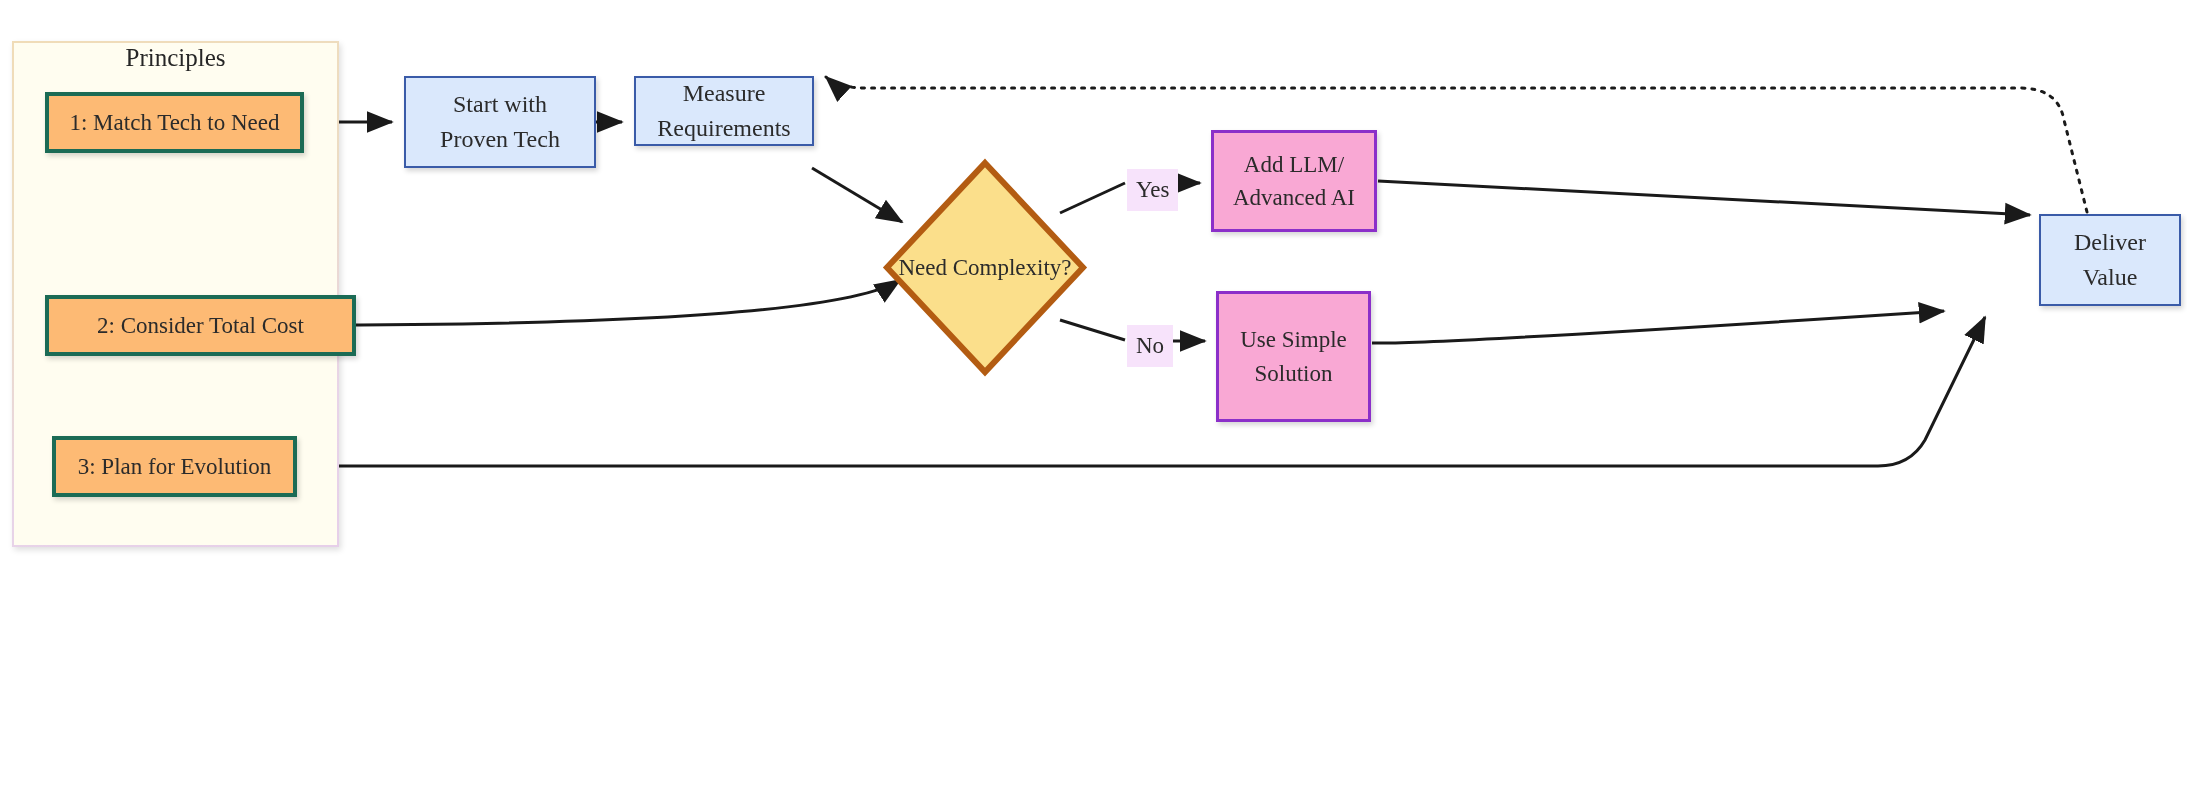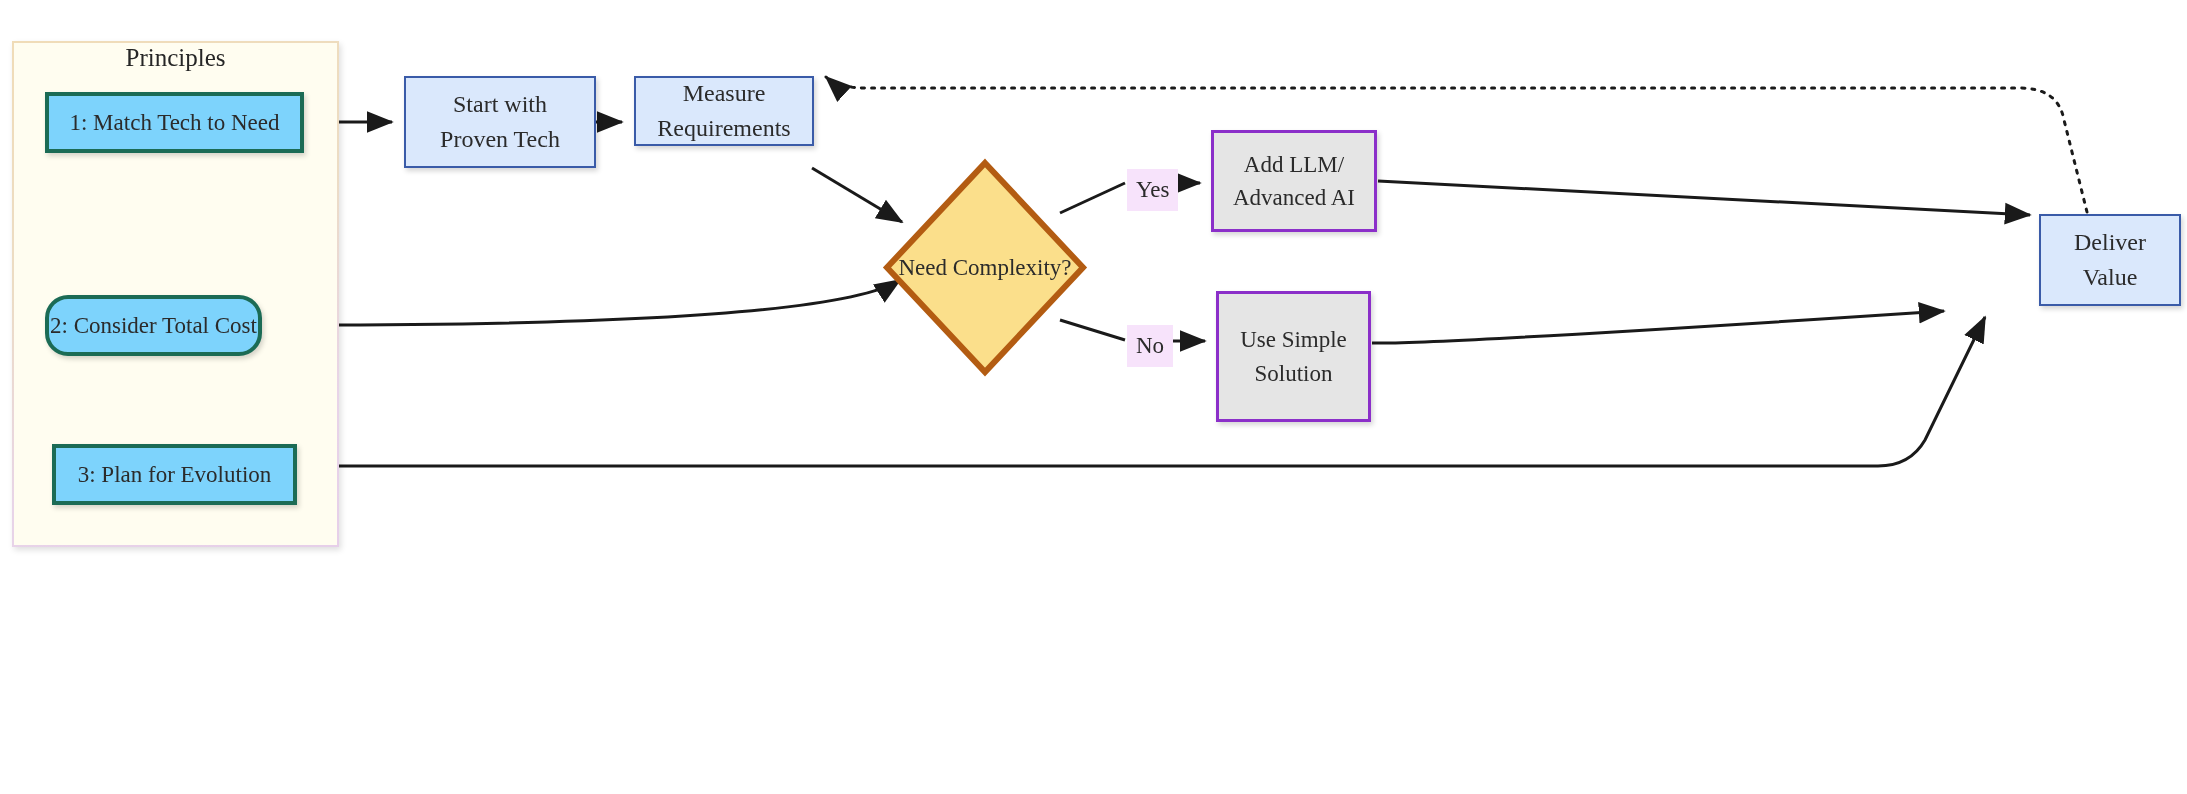--- a/index.html
+++ b/index.html
@@ -56,27 +56,27 @@
     position: absolute;
     left: 12px;
     top: 44px;
     width: 327px;
     text-align: center;
     font-size: 25px;
     color: #262626;
   }
 
   .principle {
-    background: #7dd3fc;
+    background: #fdba74;
     border: 4px solid #1b6b55;
     font-size: 23px;
   }
   #principle-1 { left: 45px;  top: 92px;  width: 259px; height: 61px; }
-  #principle-2 { left: 45px;  top: 295px; width: 217px; height: 61px; border-radius: 23px; }
-  #principle-3 { left: 52px;  top: 436px; width: 245px; height: 61px; margin-top: 8px; }
+  #principle-2 { left: 45px;  top: 295px; width: 311px; height: 61px; }
+  #principle-3 { left: 52px;  top: 436px; width: 245px; height: 61px; }
 
   .process {
     background: #dae8fc;
     border: 2px solid #3a5ba8;
     font-size: 24px;
   }
   #node-start    { left: 404px;  top: 76px;  width: 192px; height: 92px; }
   #node-measure  { left: 634px;  top: 76px;  width: 180px; height: 70px; }
   #node-deliver  { left: 2039px; top: 214px; width: 142px; height: 92px; }
 
@@ -99,21 +99,21 @@
     display: flex;
     align-items: center;
     justify-content: center;
     text-align: center;
     font-size: 23px;
     color: #2b2b2b;
     line-height: 1.45;
   }
 
   .outcome {
-    background: #e5e5e5;
+    background: #f9a8d4;
     border: 3px solid #8b2fc9;
     font-size: 23px;
   }
   #node-advanced { left: 1211px; top: 130px; width: 166px; height: 102px; }
   #node-simple   { left: 1216px; top: 291px; width: 155px; height: 131px; }
 
   .edge-label {
     position: absolute;
     background: #f7e3fb;
     color: #2b2b2b;

